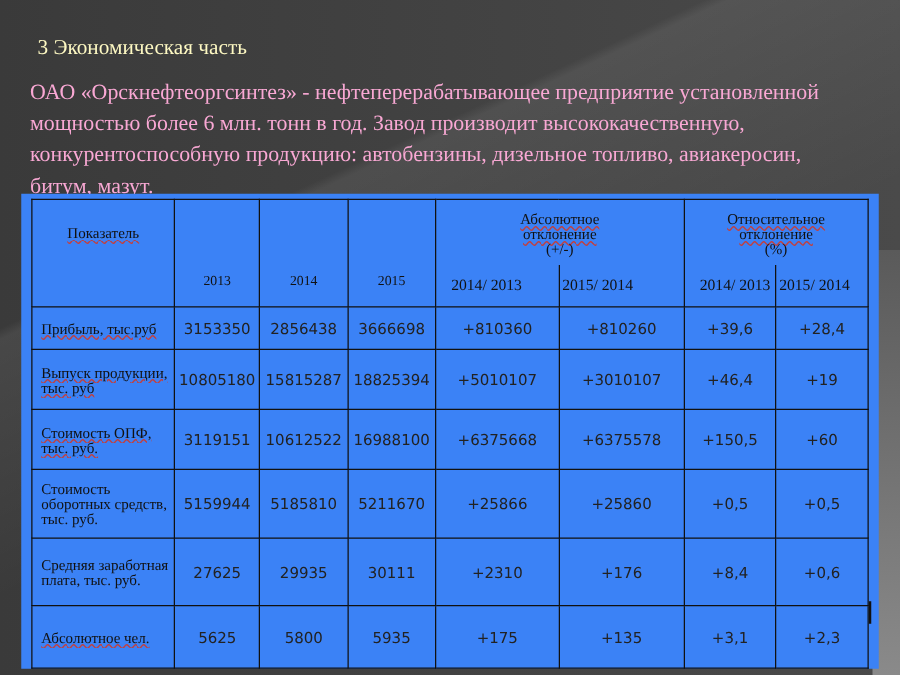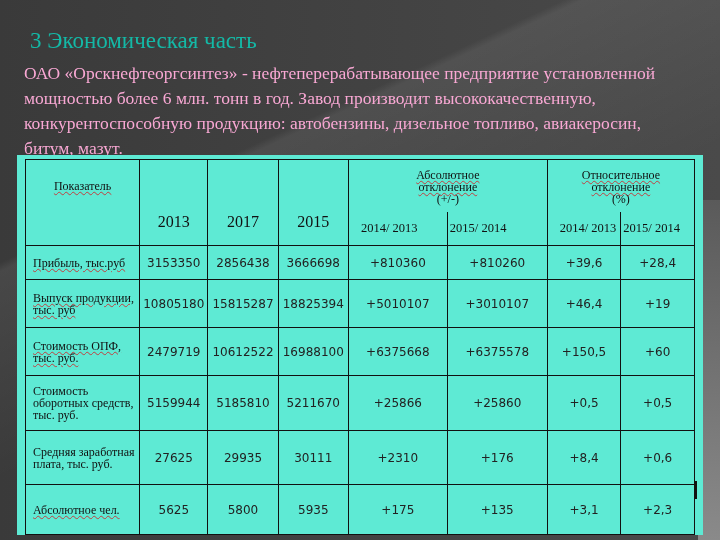--- a/index.html
+++ b/index.html
@@ -13,45 +13,45 @@
     background:
       linear-gradient(155deg, rgba(255,255,255,0.0) 0%, rgba(255,255,255,0.0) 30%, rgba(255,255,255,0.07) 31%, rgba(255,255,255,0.0) 55%),
       linear-gradient(90deg, #3a3a3a 0%, #424242 50%, #4a4a4a 100%);
   }
   .bg-right {
     position: absolute; right: 0; top: 200px; width: 22px; height: 340px;
     background: linear-gradient(180deg, #5a5a5a 0%, #8a8a8a 100%);
   }
   .section-title {
     position: absolute; left: 30px; top: 28px;
-    color: #14b8a6; font-size: 23px;
+    color: #fef9c3; font-size: 17px;
   }
   .intro {
     position: absolute; left: 24px; top: 61px; width: 660px;
     color: #f9a8d4; font-size: 17.5px; line-height: 25px;
   }
   .table-wrap {
     position: absolute; left: 17px; top: 155px; width: 686px; height: 380px;
-    background: #5eead4;
+    background: #3b82f6;
   }
   table.data {
     position: absolute; left: 8px; top: 4px;
     border-collapse: collapse; table-layout: fixed;
     width: 670px; font-size: 12.5px; color: #111;
   }
   table.data td {
     border: 1.3px solid #111; padding: 0 2px; text-align: center; vertical-align: middle;
   }
   table.data td.label {
     text-align: left; padding-left: 7px; font-size: 12px; line-height: 12px;
   }
   .num { font-family: "DejaVu Sans", sans-serif; font-size: 12px; color: #222; }
   .hdr-label { text-align: center !important; padding-left: 2px !important; vertical-align: top !important; padding-top: 20px !important; }
   .underline-red { text-decoration: underline wavy #c04040; text-decoration-thickness: 0.5px; }
-  .year { vertical-align: bottom !important; padding-bottom: 14px !important; font-size: 16px; }
+  .year { vertical-align: bottom !important; padding-bottom: 14px !important; font-size: 11px; }
   .group-h { border-bottom: none !important; line-height: 12px; font-size: 12px; padding-top: 3px !important; }
   .sub-h { border-top: none !important; line-height: 14px; font-size: 12.5px; }
   .sub-h.left { text-align: left !important; padding-left: 12px !important; margin-left: 20px; }
   .sub-h.right { text-align: left; padding-right: 12px !important; }
   .cursor {
     position: absolute; left: 695px; top: 481px; width: 2px; height: 18px; background: #111;
   }
 </style>
 </head>
 <body>
@@ -71,21 +71,21 @@
         <col style="width:64px">
       <col style="width:90px">
         <col style="width:91px">
         <col style="width:67px">
         <col style="width:67px">
     </colgroup>
     <tbody>
         <tr style="height:52px">
       <td rowspan="2" class="label hdr-label"><span class="underline-red">Показатель</span></td>
       <td rowspan="2" class="year">2013</td>
-      <td rowspan="2" class="year">2017</td>
+      <td rowspan="2" class="year">2014</td>
       <td rowspan="2" class="year">2015</td>
       <td colspan="2" class="group-h">
         <div class="underline-red">Абсолютное</div>
         <div class="underline-red">отклонение</div>
         <div>(+/-)</div>
       </td>
       <td colspan="2" class="group-h">
         <div class="underline-red">Относительное</div>
         <div class="underline-red">отклонение</div>
         <div>(%)</div>
@@ -113,21 +113,21 @@
       <td class="num">10805180</td>
       <td class="num">15815287</td>
       <td class="num">18825394</td>
       <td class="num">+5010107</td>
       <td class="num">+3010107</td>
       <td class="num">+46,4</td>
       <td class="num">+19</td>
     </tr>
     <tr style="height:48px">
       <td class="label"><span class="underline-red">Стоимость ОПФ, тыс. руб.</span></td>
-      <td class="num">2479719</td>
+      <td class="num">3119151</td>
       <td class="num">10612522</td>
       <td class="num">16988100</td>
       <td class="num">+6375668</td>
       <td class="num">+6375578</td>
       <td class="num">+150,5</td>
       <td class="num">+60</td>
     </tr>
     <tr style="height:55px">
       <td class="label">Стоимость оборотных средств, тыс. руб.</td>
       <td class="num">5159944</td>

